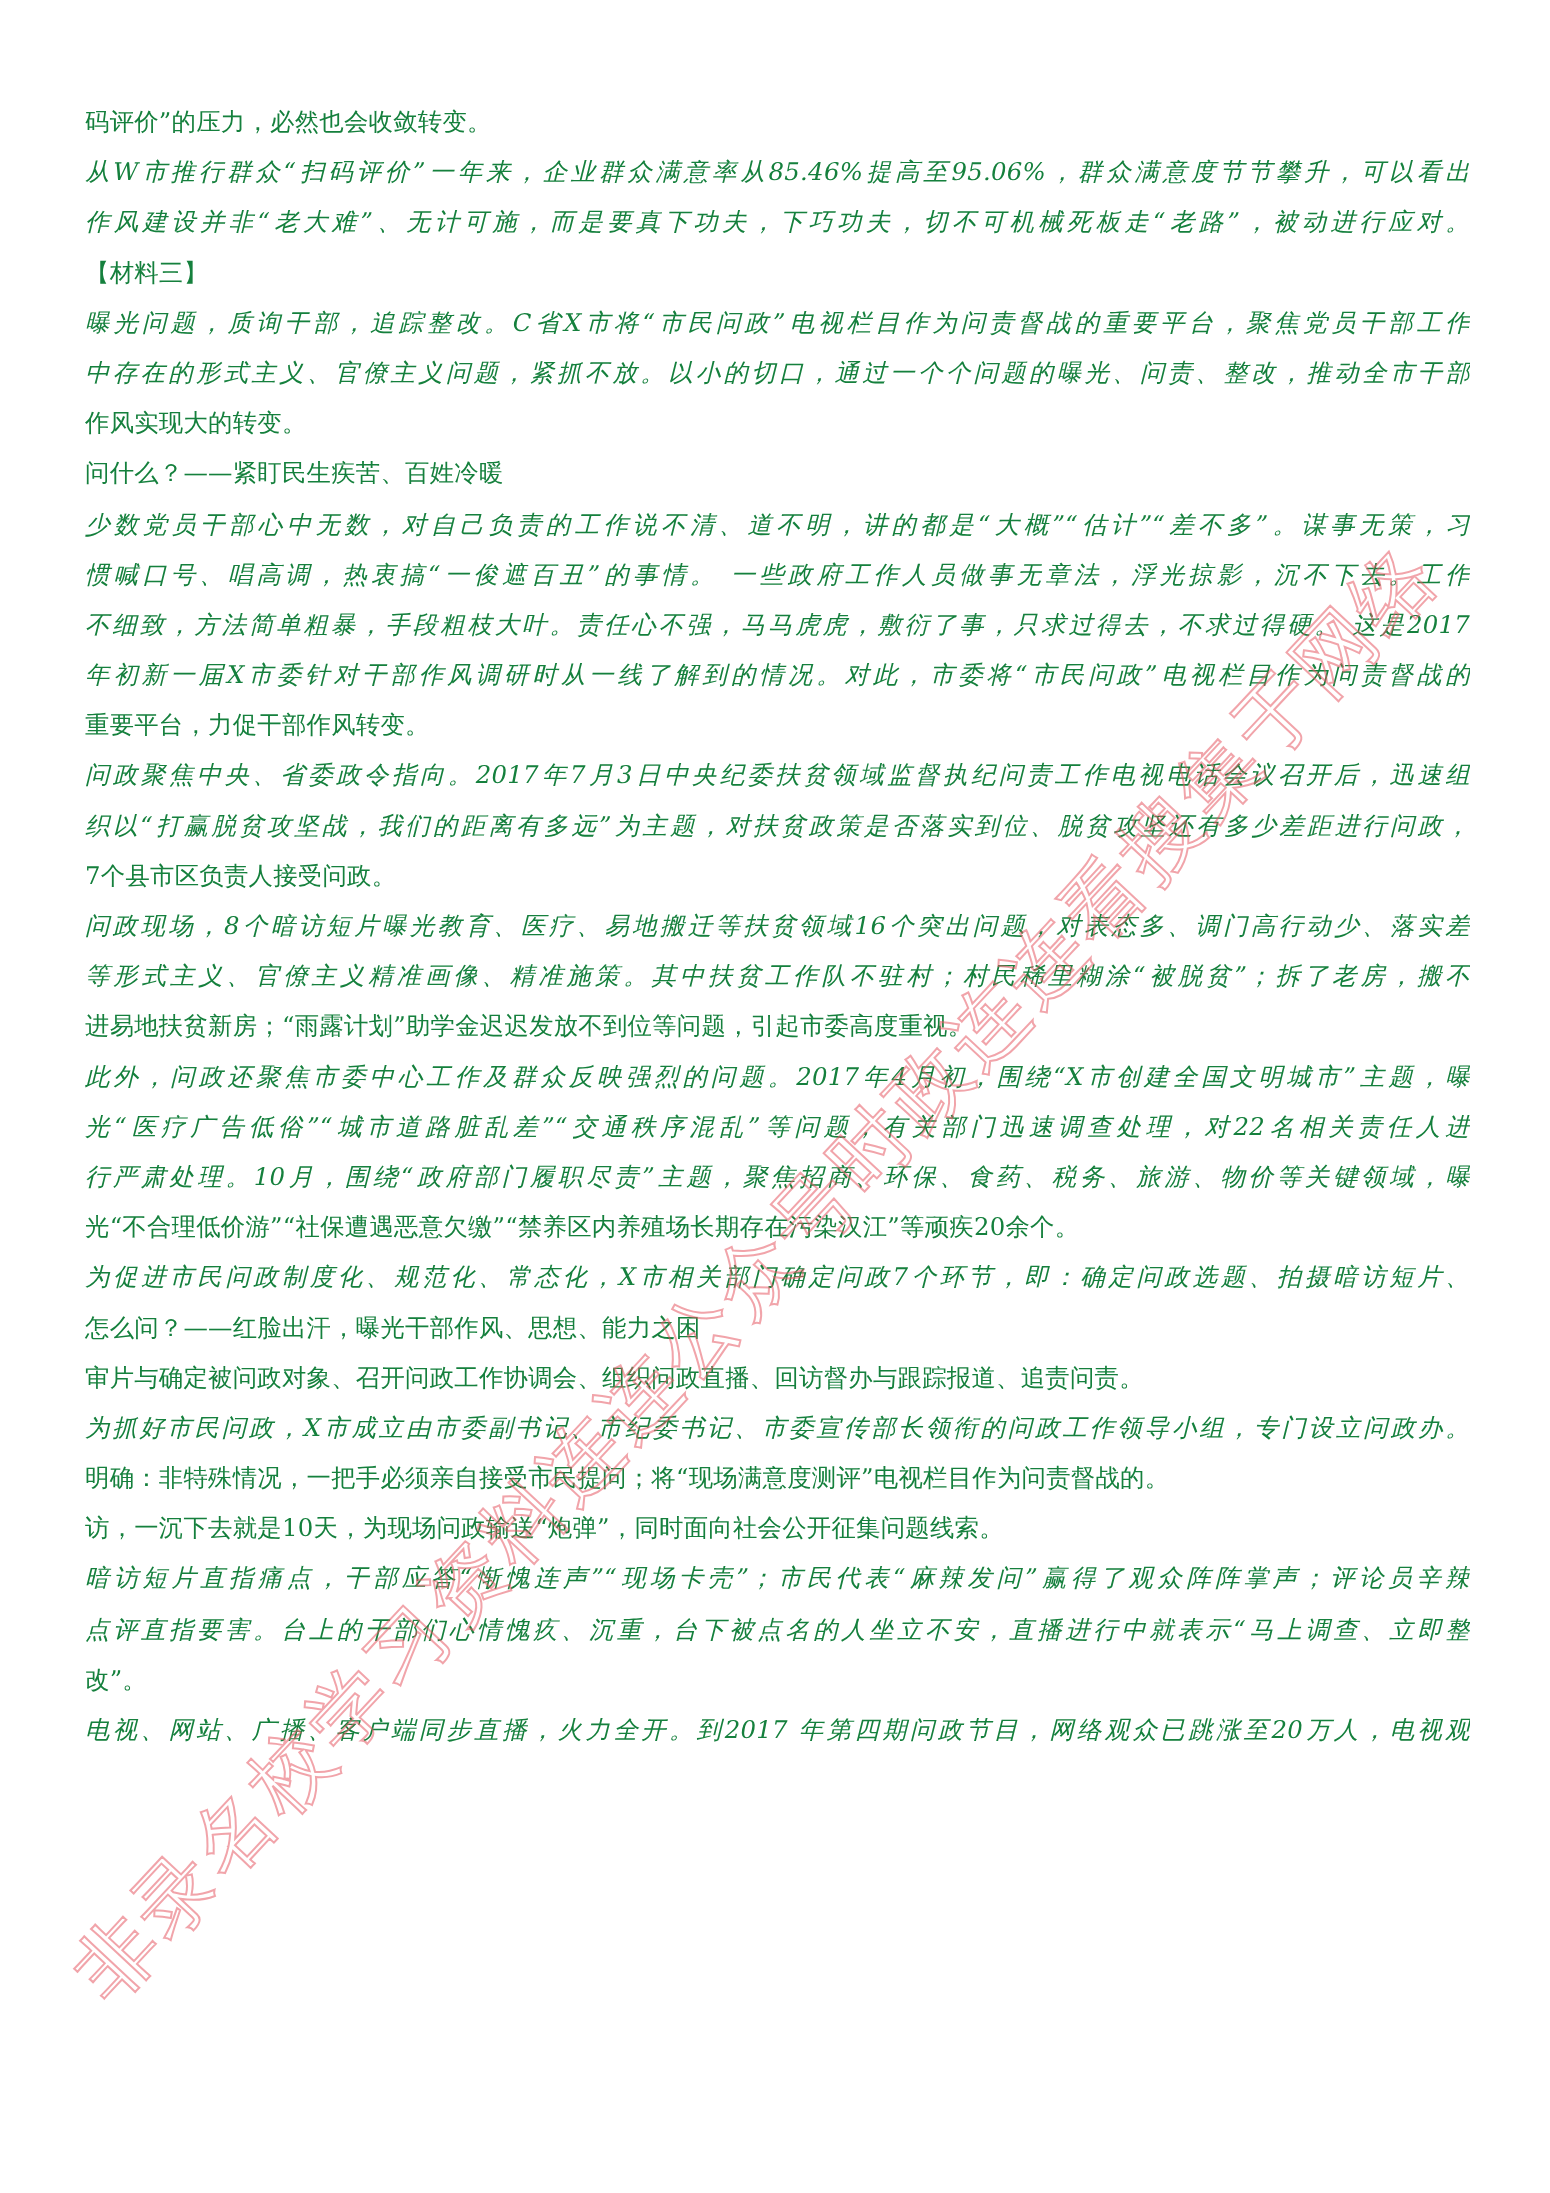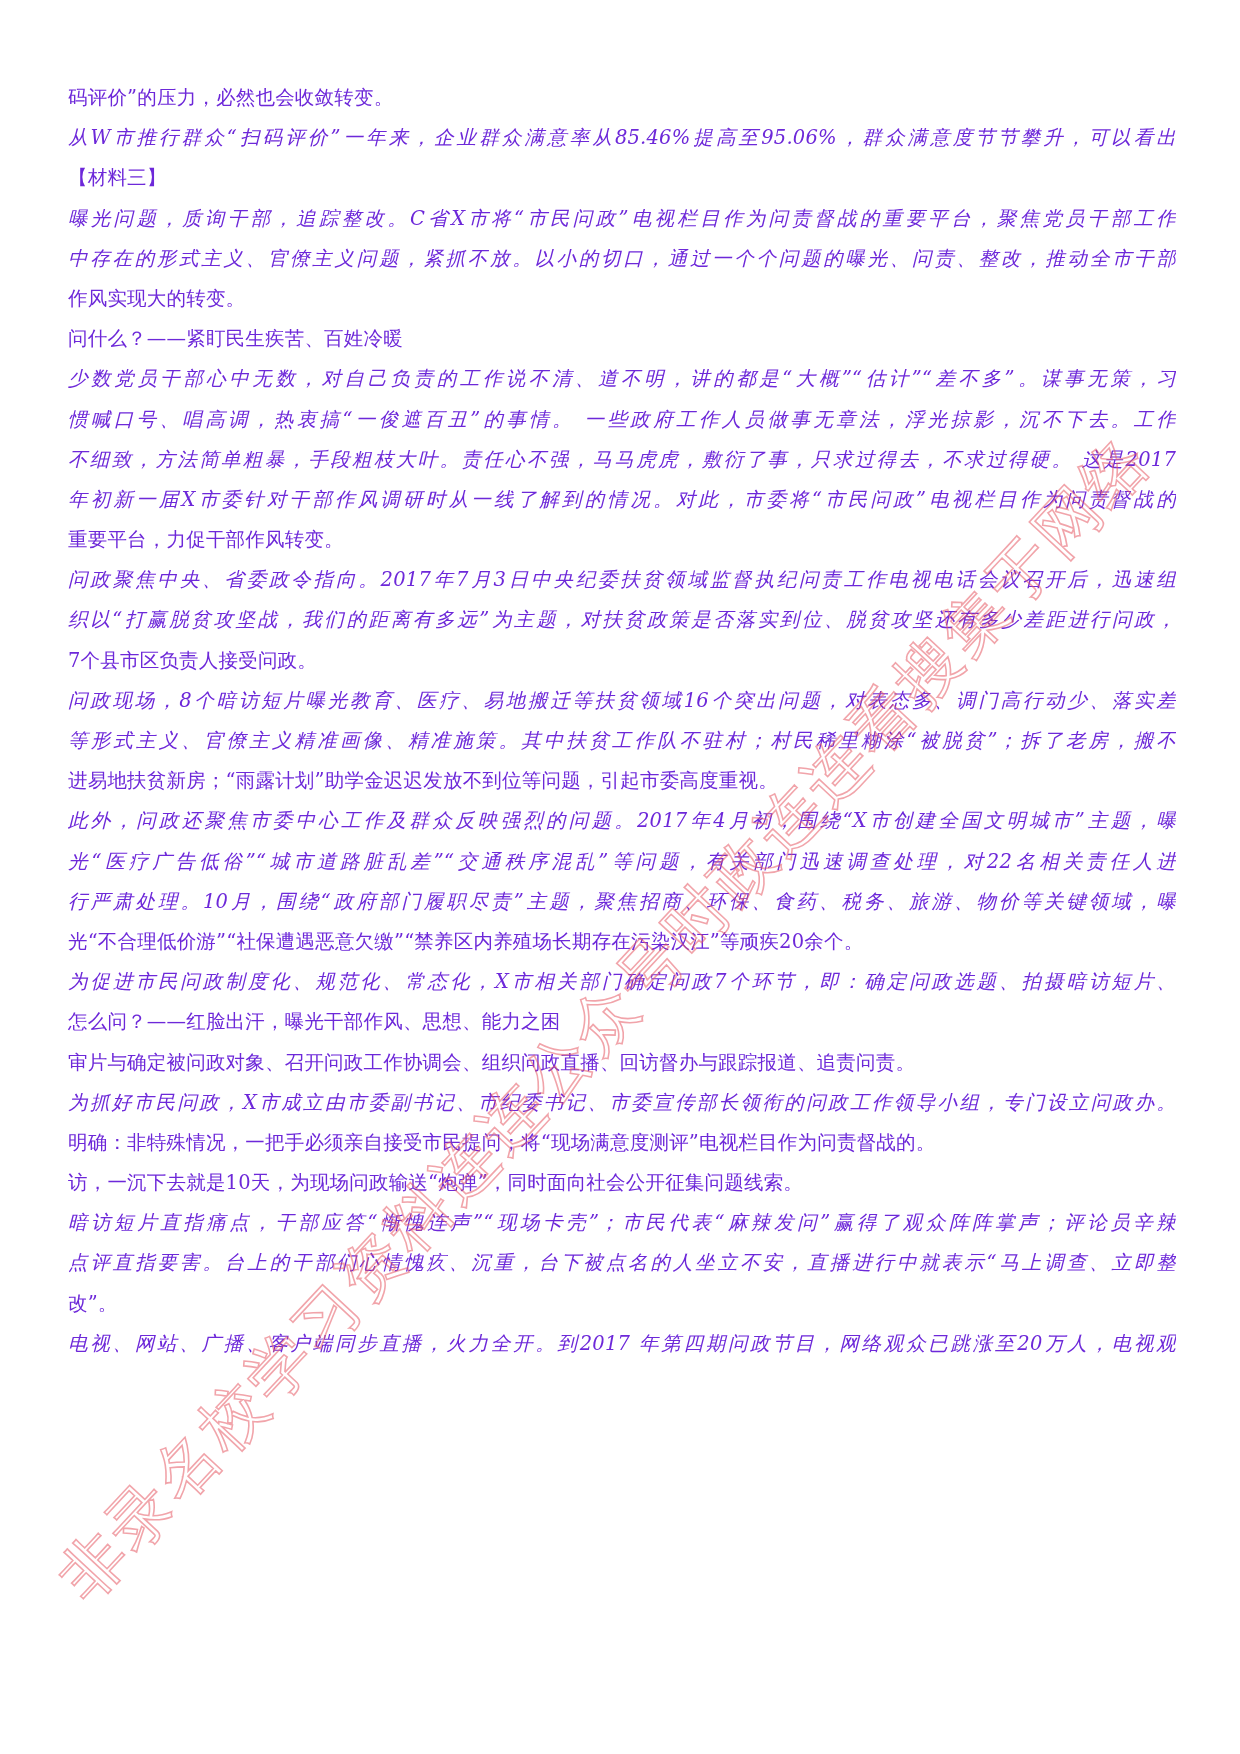--- a/index.html
+++ b/index.html
@@ -1,20 +1,20 @@
 <!DOCTYPE html>
 <html><head>
   <meta charset="utf-8">
   <style>
     html, body { margin: 0; padding: 0; background: #ffffff; }
     body { width: 1240px; height: 1754px; position: relative; overflow: hidden; }
     .page {
       position: absolute; left: 68px; top: 78px; width: 1108px;
       font-family: "DejaVu Serif", "Liberation Serif", serif;
-      font-size: 19.5px; color: #6d28d9;
+      font-size: 19.5px; color: #15803d;
       line-height: 40.2px;
     }
     .line { white-space: nowrap; height: 40.2px; letter-spacing: 0.2px; }
     .line.j { text-align: justify; text-align-last: justify; white-space: normal; overflow: hidden; font-style: italic; }
     .watermark {
       position: absolute; left: 0; top: 0; width: 1240px; height: 1754px; pointer-events: none;
     }
     .watermark span {
       position: absolute;
       font-family: "DejaVu Sans", "Liberation Sans", sans-serif;
@@ -25,20 +25,21 @@
       transform-origin: 0 0;
       letter-spacing: 4px;
     }
   </style>
 </head>
 <body>
 
 <div class="page" id="doc">
     <div class="line">码评价”的压力，必然也会收敛转变。</div>
     <div class="line j">从W市推行群众“扫码评价”一年来，企业群众满意率从85.46%提高至95.06%，群众满意度节节攀升，可以看出</div>
+    <div class="line j">作风建设并非“老大难”、无计可施，而是要真下功夫，下巧功夫，切不可机械死板走“老路”，被动进行应对。</div>
     <div class="line">【材料三】</div>
     <div class="line j">曝光问题，质询干部，追踪整改。C省X市将“市民问政”电视栏目作为问责督战的重要平台，聚焦党员干部工作</div>
     <div class="line j">中存在的形式主义、官僚主义问题，紧抓不放。以小的切口，通过一个个问题的曝光、问责、整改，推动全市干部</div>
     <div class="line">作风实现大的转变。</div>
     <div class="line">问什么？——紧盯民生疾苦、百姓冷暖</div>
     <div class="line j">少数党员干部心中无数，对自己负责的工作说不清、道不明，讲的都是“大概”“估计”“差不多”。谋事无策，习</div>
     <div class="line j">惯喊口号、唱高调，热衷搞“一俊遮百丑”的事情。 一些政府工作人员做事无章法，浮光掠影，沉不下去。工作</div>
     <div class="line j">不细致，方法简单粗暴，手段粗枝大叶。责任心不强，马马虎虎，敷衍了事，只求过得去，不求过得硬。 这是2017</div>
     <div class="line j">年初新一届X市委针对干部作风调研时从一线了解到的情况。对此，市委将“市民问政”电视栏目作为问责督战的</div>
     <div class="line">重要平台，力促干部作风转变。</div>

